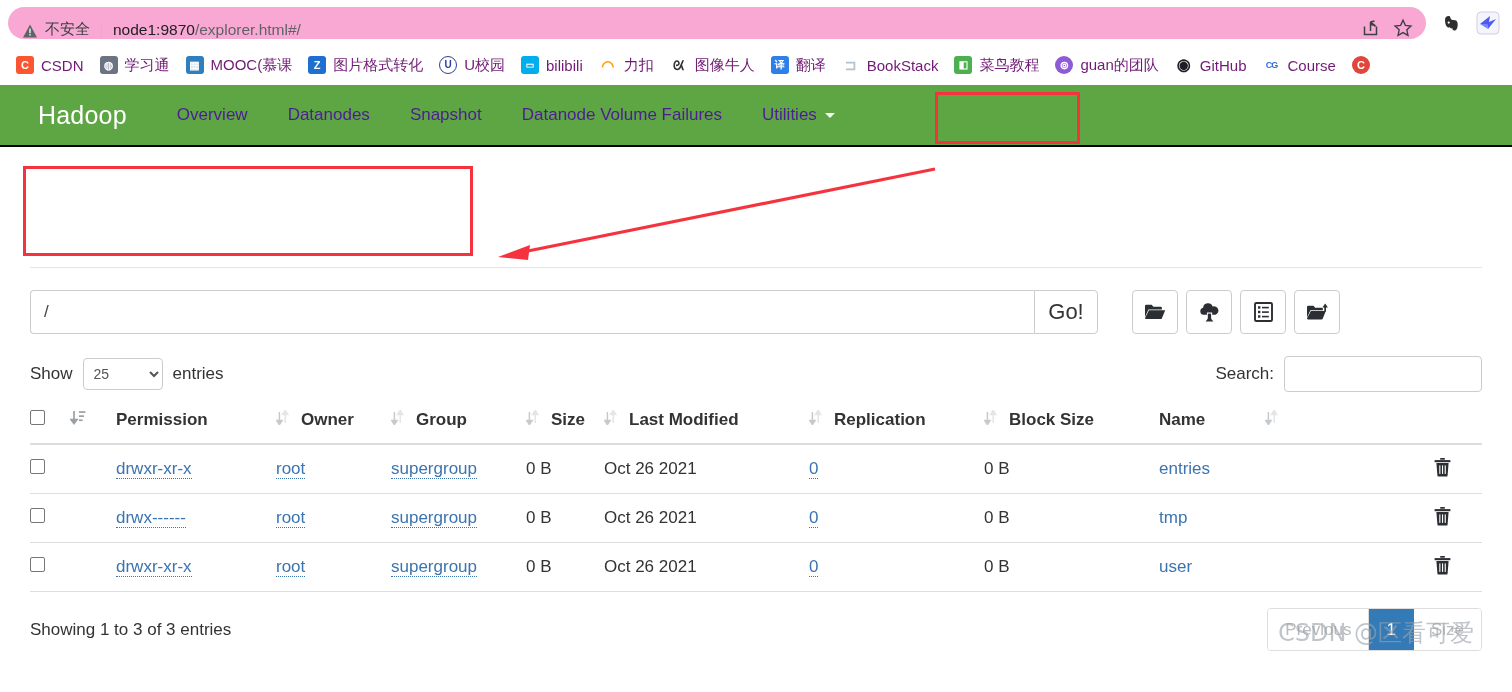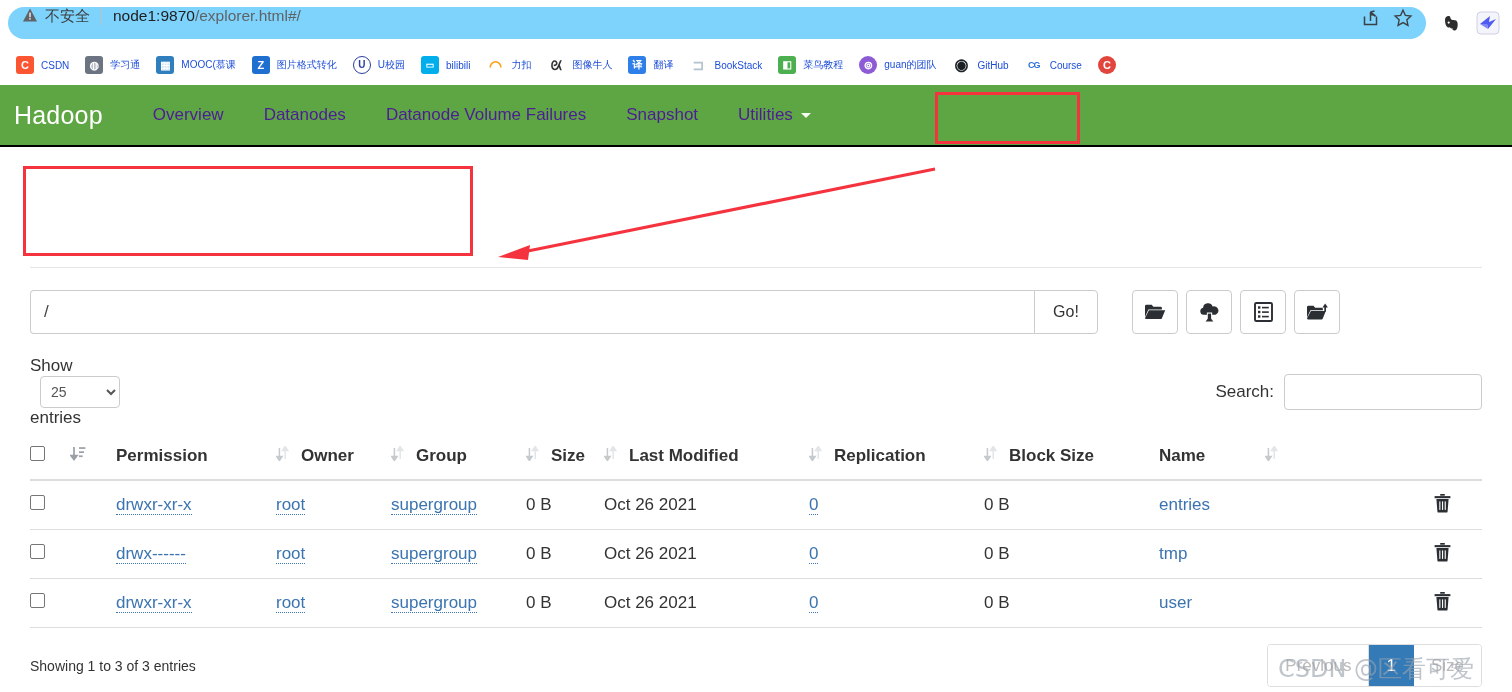--- a/index.html
+++ b/index.html
@@ -14,22 +14,22 @@
   }
 
   
   .browser-chrome { width:100%; background:#ffffff; }
 
   .omnibox-row {
     height:45px; display:flex; align-items:center;
     padding:0 12px 0 8px; background:#fff;
   }
   .omnibox {
-    flex:1; height:32px; background:#7dd3fc; border-radius:16px;
-    display:flex; align-items:flex-start; padding:0 4px 0 14px;
+    flex:1; height:32px; background:#f9a8d4; border-radius:16px;
+    display:flex; align-items:flex-end; padding:0 4px 0 14px;
     position:relative;
   }
   .warn-icon { width:16px; height:16px; flex:0 0 16px; margin-right:7px; position:relative; top:0px; }
   .not-secure-label {
     font-size:15px; color:#3c4043; white-space:nowrap;
     letter-spacing:0px;
   }
   .omni-divider {
     width:1px; height:18px; background:#bdc1c6; margin:0 11px;
     flex:0 0 1px;
@@ -55,26 +55,26 @@
     display:inline-flex; align-items:center; height:28px;
     padding:0 8px; border-radius:4px; cursor:pointer;
     flex:0 0 auto;
   }
   .bm-ico {
     width:18px; height:18px; flex:0 0 18px; margin-right:7px;
     border-radius:3px; display:flex; align-items:center;
     justify-content:center; font-size:11px; line-height:1;
     color:#fff; font-weight:bold; overflow:hidden;
   }
-  .bm-label { font-size:10px; color:#1d4ed8; white-space:nowrap; }
+  .bm-label { font-size:15px; color:#701a75; white-space:nowrap; }
 
   
   .navbar {
     background:#5ea644; height:62px; display:flex; align-items:center;
-    padding-left:14px; border-bottom:2px solid #000;
+    padding-left:38px; border-bottom:2px solid #000;
     position:relative;
   }
   .brand {
     color:#ffffff; font-size:25px; letter-spacing:0.2px;
     margin-right:30px; cursor:pointer; font-weight:400;
   }
   .nav-items { display:flex; align-items:center; height:62px; }
   .nav-item {
     color:#4c1d95; font-size:17px; padding:0 20px; height:62px;
     display:flex; align-items:center; cursor:pointer; white-space:nowrap;
@@ -110,34 +110,34 @@
   .path-row { display:flex; align-items:center; margin-top:22px; }
   .input-group { display:flex; flex:0 0 1068px; }
   .path-input {
     flex:1; height:44px; border:1px solid #ccc; border-right:none;
     border-radius:4px 0 0 4px; font-size:17px; padding:0 13px;
     color:#444; outline:none; font-family:"Liberation Sans", sans-serif;
     background:#fff;
   }
   .go-btn {
     width:64px; height:44px; border:1px solid #ccc; background:#fff;
-    border-radius:0 4px 4px 0; font-size:16px; color:#333; cursor:pointer;
+    border-radius:0 4px 4px 0; font-size:22px; color:#333; cursor:pointer;
     font-family:"Liberation Sans", sans-serif;
   }
   .icon-btn-group { display:flex; gap:8px; margin-left:34px; }
   .icon-btn {
     width:46px; height:44px; border:1px solid #ccc; border-radius:4px;
     background:#fff; cursor:pointer; display:flex; align-items:center;
     justify-content:center; padding:0;
   }
   .icon-btn svg { display:block; }
 
   
   .table-controls { display:flex; align-items:center; justify-content:space-between; margin-top:22px; }
-  .show-entries { display:flex; align-items:flex-start; font-size:17px; color:#333;flex-direction:column; }
+  .show-entries { display:flex; align-items:center; font-size:17px; color:#333; }
   .entries-select {
     margin:0 10px; height:32px; width:80px; border:1px solid #ccc;
     border-radius:4px; font-size:14px; color:#555; padding:0 6px;
     background:#fff; font-family:"Liberation Sans", sans-serif; cursor:pointer;
   }
   .search-wrap { display:flex; align-items:center; font-size:17px; color:#333; }
   .search-input {
     margin-left:10px; width:198px; height:36px; border:1px solid #ccc;
     border-radius:4px; padding:0 8px; font-size:15px; outline:none;
     font-family:"Liberation Sans", sans-serif;
@@ -176,21 +176,21 @@
   .col-group { width:135px; }
   .col-size { width:78px; }
   .col-mod { width:205px; }
   .col-rep { width:175px; }
   .col-bs { width:175px; }
   .col-name { width:auto; }
   .col-act { width:48px; }
 
   
   .table-footer { display:flex; align-items:center; justify-content:space-between; margin-top:16px; position:relative; }
-  .showing-info { font-size:14px; color:#333; }
+  .showing-info { font-size:17px; color:#333; }
   .pagination { display:flex; border:1px solid #ddd; border-radius:4px; overflow:hidden; }
   .pg {
     padding:0 17px; height:41px; display:flex; align-items:center;
     font-size:17px; color:#bbb; background:#fff; cursor:default;
     border-right:1px solid #ddd;
   }
   .pg.num { color:#fff; background:#337ab7; border-right:1px solid #337ab7; cursor:pointer; }
   .pg.last { border-right:none; }
 
   .watermark {
@@ -316,24 +316,24 @@
 <div class="navbar">
   <span class="brand">Hadoop</span>
   <div class="nav-items">
     <div class="nav-item">
       <span>Overview</span>
     </div>
     <div class="nav-item">
       <span>Datanodes</span>
     </div>
     <div class="nav-item">
+      <span>Snapshot</span>
+    </div>
+    <div class="nav-item">
       <span>Datanode Volume Failures</span>
-    </div>
-    <div class="nav-item">
-      <span>Snapshot</span>
     </div>
     <div class="nav-item dropdown">
       <span>Utilities</span>
       <span class="caret"></span>
     </div>
   </div>
 </div>
 <div class="annot-box-nav"></div>
 
 <div class="content">

